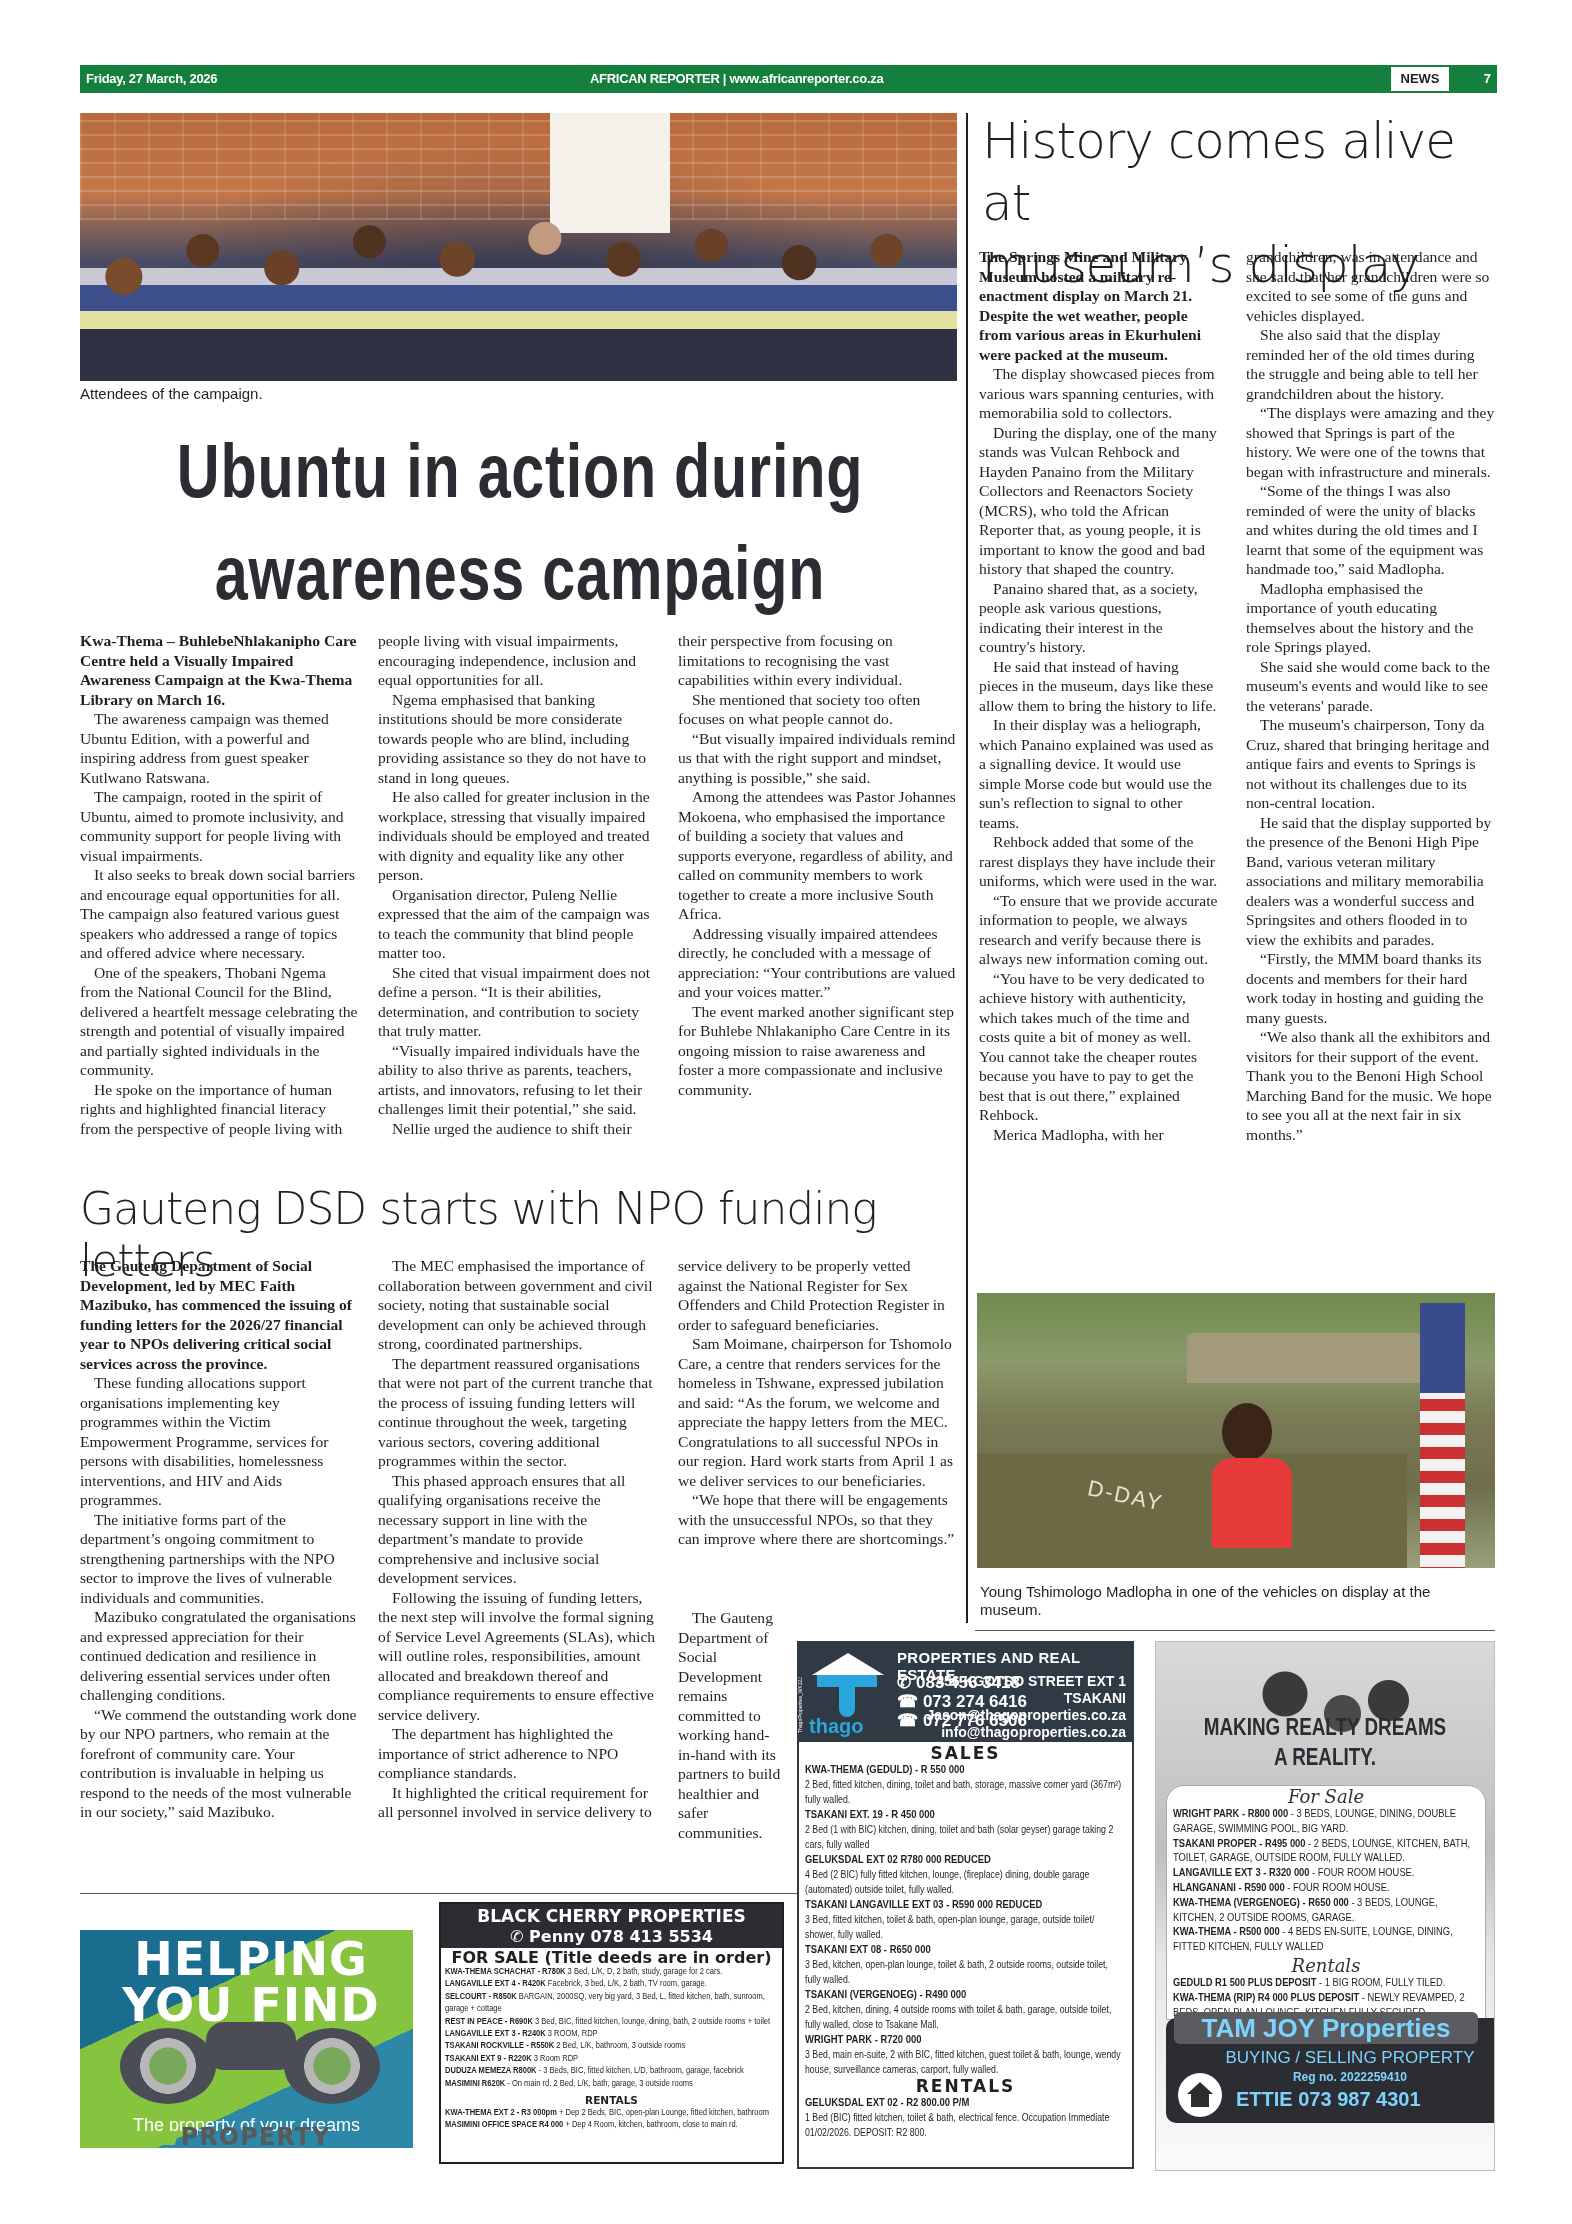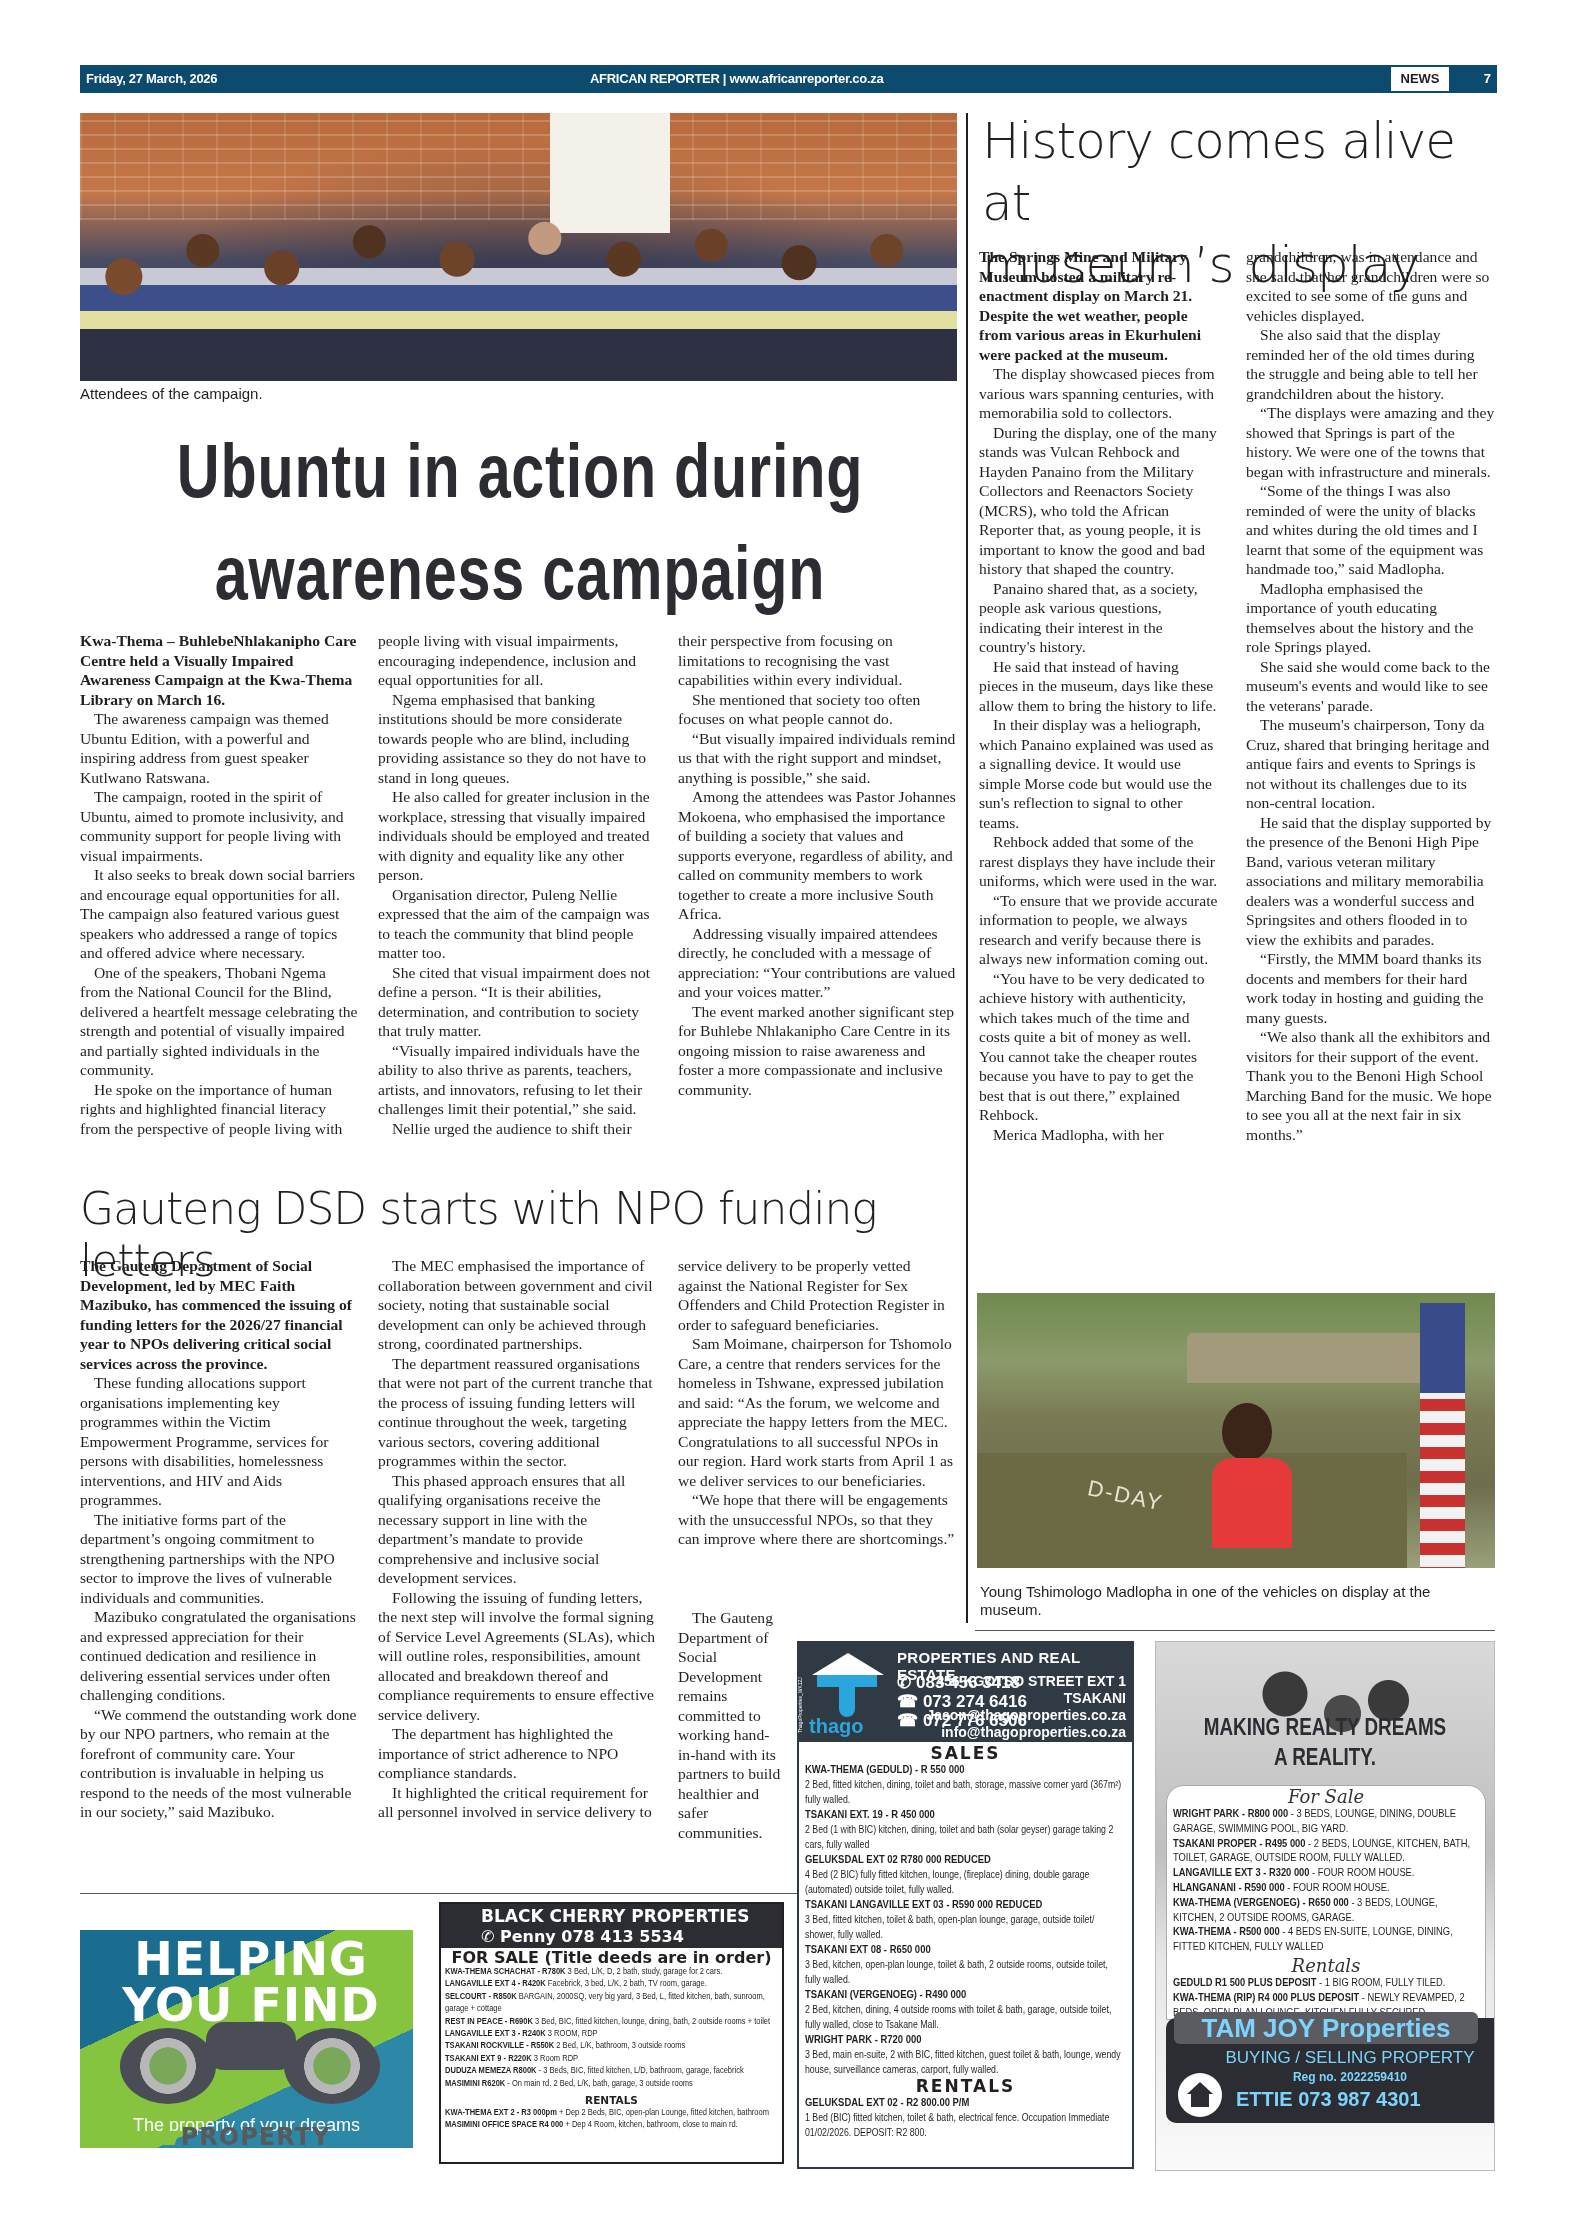--- a/index.html
+++ b/index.html
@@ -2,21 +2,21 @@
 <html><head>
 <meta charset="utf-8">
 <style>
   * { box-sizing: border-box; margin: 0; padding: 0; }
   html, body { width: 1572px; height: 2224px; background: #ffffff; overflow: hidden; }
   body { position: relative; font-family: "Liberation Serif", serif; color: #231f20; }
 
   .abs { position: absolute; }
 
   
-  .topbar { left: 80px; top: 65px; width: 1417px; height: 28px; background: #0c4a6e; color: #fff;
+  .topbar { left: 80px; top: 65px; width: 1417px; height: 28px; background: #15803d; color: #fff;
     font-family: "Liberation Sans", sans-serif; font-size: 13px; font-weight: bold; }
   .topbar .date { position: absolute; left: 6px; top: 6px; letter-spacing: -0.3px; }
   .topbar .center { position: absolute; left: 510px; top: 6px; letter-spacing: -0.3px; }
   .topbar .section { position: absolute; right: 48px; top: 2px; width: 58px; height: 24px; background: #fff; color: #231f20;
     text-align: center; line-height: 24px; font-size: 13px; }
   .topbar .pageno { position: absolute; right: 6px; top: 6px; }
 
   
   .photo { overflow: hidden; }
   .photo-group { left: 80px; top: 113px; width: 877px; height: 268px;
@@ -117,21 +117,21 @@
     font-size: 46px; line-height: 46px; color: #fff; letter-spacing: 1px; }
   .ad-helping .binos { position: absolute; left: 40px; top: 92px; width: 260px; height: 80px; }
   .ad-helping .lens { position: absolute; top: 6px; width: 96px; height: 76px; border-radius: 50%; background: radial-gradient(circle, #7aa85a 0 30%, #b7b7b7 31% 45%, #4a4d55 46%); }
   .ad-helping .lens.l { left: 0; } .ad-helping .lens.r { right: 0; }
   .ad-helping .bridge { position: absolute; left: 86px; top: 0; width: 90px; height: 48px; background: #4a4d55; border-radius: 18px; }
   .ad-helping .sub { position: absolute; left: 0; width: 100%; top: 185px; text-align: center; color: #fff; font-family: "Liberation Sans", sans-serif; font-size: 18px; }
   .ad-helping-logo { left: 80px; top: 2123px; width: 333px; height: 30px; text-align: center; font-family: "DejaVu Sans", sans-serif; font-weight: bold; font-size: 24px; color: #58595b; letter-spacing: 1px; }
   .ad-helping-logo .dot { display: inline-block; width: 14px; height: 14px; background: #86c440; transform: skewX(-20deg); margin-right: 4px; }
 
   .ad-cherry { left: 439px; top: 1902px; width: 345px; height: 262px; border: 2px solid #231f20; background: #fff; }
-  .ad-cherry .head { height: 44px; background: #2b2d33; color: #fff; text-align: left; font-family: "DejaVu Sans", sans-serif; font-weight: 900; position: relative; padding-left: 40px; }
+  .ad-cherry .head { height: 44px; background: #2b2d33; color: #fff; text-align: center; font-family: "DejaVu Sans", sans-serif; font-weight: 900; position: relative; }
   .ad-cherry .head .n { font-size: 17px; line-height: 22px; padding-top: 1px; }
   .ad-cherry .head .p { font-size: 16px; line-height: 20px; }
   .ad-cherry .sub { text-align: center; font-family: "DejaVu Sans", sans-serif; font-weight: 900; font-size: 16px; line-height: 16px; margin-top: 2px; }
   .ad-cherry .list { padding: 0 4px; font-family: "Liberation Sans", sans-serif; font-size: 8.2px; line-height: 12.4px; }
   .ad-cherry .list .row { white-space: nowrap; transform: scaleX(0.92); transform-origin: left; }
   .ad-cherry .list b { font-weight: bold; }
   .ad-cherry .rent { text-align: center; font-family: "DejaVu Sans", sans-serif; font-weight: 900; font-size: 10.5px; margin: 4px 0 1px; }
 </style>
 </head>
 <body>

